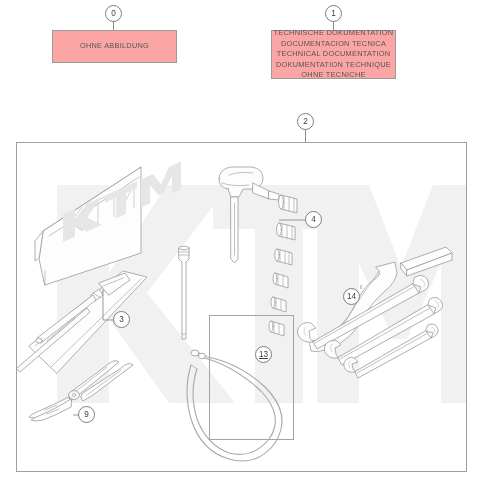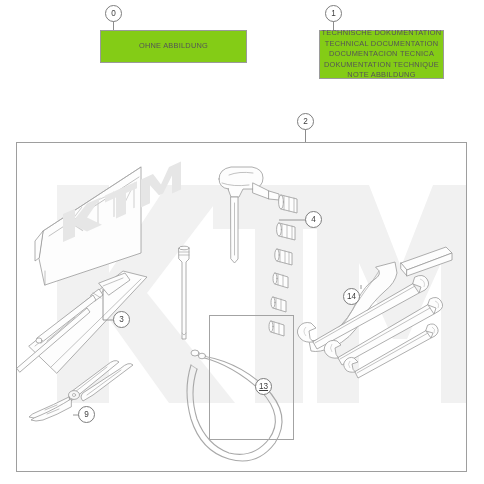--- a/index.html
+++ b/index.html
@@ -22,41 +22,40 @@
     width: 484px;
     height: 484px;
     background: #ffffff;
   }
 
   
   .legend-box {
     position: absolute;
     box-sizing: border-box;
     border: 1px solid #9a9a9a;
-    background: #84cc16;
+    background: #fca5a5;
     display: flex;
     flex-direction: column;
     align-items: center;
     justify-content: center;
     text-align: center;
     line-height: 10.5px;
     font-size: 7.4px;
     letter-spacing: 0.25px;
     color: #555555;
-    margin-left: 48px;
   }
   .legend-box .line {
     display: block;
     white-space: nowrap;
   }
 
   #legend-box-0 {
     left: 52px;
     top: 30px;
-    width: 147px;
+    width: 125px;
     height: 33px;
   }
   #legend-box-1 {
     left: 271px;
     top: 30px;
     width: 125px;
     height: 49px;
   }
 
   
@@ -129,21 +128,21 @@
 
   .art {
     position: absolute;
     z-index: 8;
   }
 
   
   #bubble-3  { left: 113px; top: 311px; }
   #bubble-4  { left: 305px; top: 211px; }
   #bubble-9  { left: 78px;  top: 406px; }
-  #bubble-13 { left: 255px; top: 378px; text-decoration: underline; }
+  #bubble-13 { left: 255px; top: 346px; text-decoration: underline; }
   #bubble-14 { left: 343px; top: 288px; }
 </style>
 </head>
 <body>
 
 <div id="root">
 
   <div class="leader v" id="leader-0"></div>
   <div class="bubble sm" id="bubble-0">
     <span>0</span>
@@ -151,24 +150,24 @@
   <div class="legend-box" id="legend-box-0">
     <span class="line">OHNE ABBILDUNG</span>
   </div>
 
   <div class="leader v" id="leader-1"></div>
   <div class="bubble sm" id="bubble-1">
     <span>1</span>
   </div>
   <div class="legend-box" id="legend-box-1">
     <span class="line">TECHNISCHE DOKUMENTATION</span>
+    <span class="line">DOCUMENTACION TECNICA</span>
     <span class="line">TECHNICAL DOCUMENTATION</span>
-    <span class="line">DOCUMENTACION TECNICA</span>
     <span class="line">DOKUMENTATION TECHNIQUE</span>
-    <span class="line">NOTE ABBILDUNG</span>
+    <span class="line">OHNE TECNICHE</span>
   </div>
 
   <div class="leader v" id="leader-2"></div>
   <div class="bubble sm" id="bubble-2">
     <span>2</span>
   </div>
 
   <div id="assembly-frame">
 
     <svg id="watermark" viewBox="0 0 451 330" preserveAspectRatio="none">

